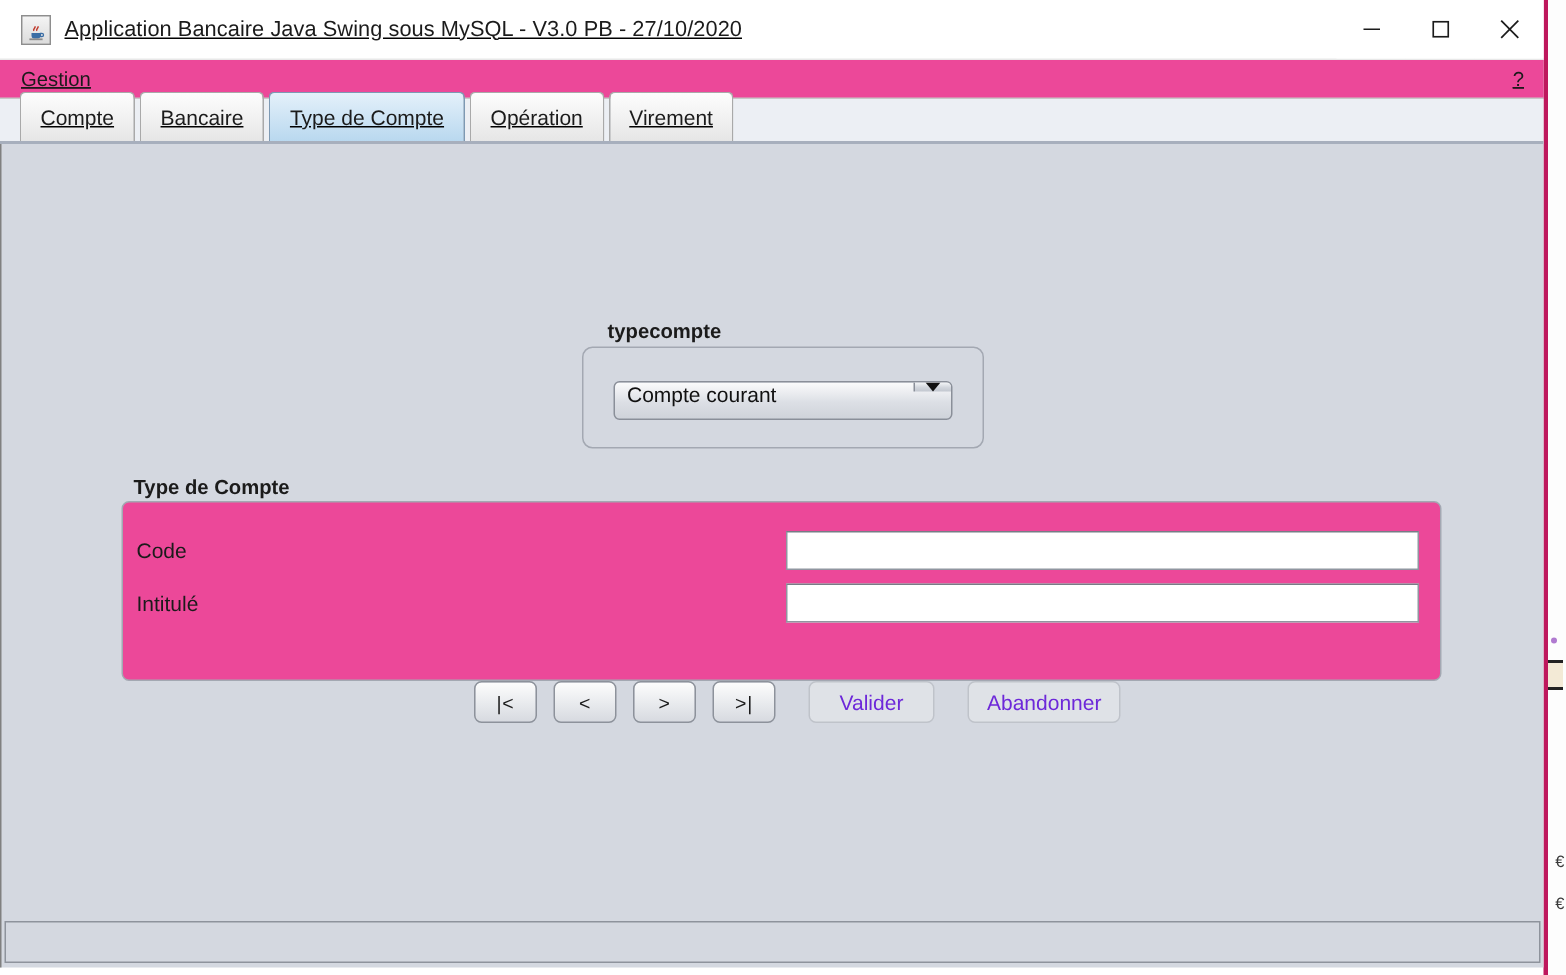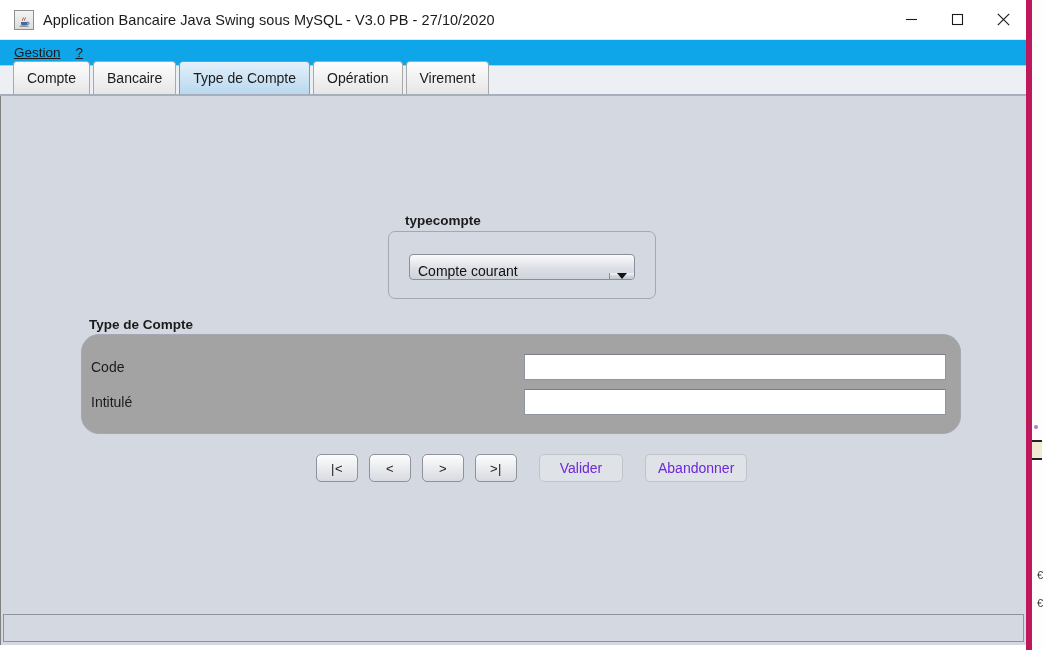--- a/index.html
+++ b/index.html
@@ -53,22 +53,23 @@
     border-bottom: 2px solid #222;
   }
 
   
   .window {
     position: absolute;
     left: 0; top: 0;
     width: 1032px;
     height: 650px;
     background: #ffffff;
-    border-right: 6px solid #be185d;
-    box-sizing: border-box;
+    border-right: 3px solid #be185d;
+    box-sizing: border-box;
+    text-decoration: underline;
   }
 
   
   .titlebar {
     position: relative;
     height: 39px;
     background: #ffffff;
     display: flex;
     align-items: center;
     border-bottom: 1px solid #e8e8e8;
@@ -105,26 +106,27 @@
     display: flex;
     align-items: center;
     justify-content: center;
     background: #ffffff;
   }
   .win-btn svg { display: block; }
 
   
   .menubar {
     height: 26px;
-    background: #0ea5e9;
+    background: #ec4899;
     border-bottom: 1px solid #c8c8c8;
     display: flex;
     align-items: center;
     padding-left: 12px;
     box-sizing: border-box;
+    justify-content: space-between;
   }
   .menu-item {
     font-size: 13.5px;
     color: #1b1b1b;
     margin-right: 11px;
     padding: 1px 2px;
   }
   .menu-underline { text-decoration: underline; }
 
   
@@ -204,21 +206,21 @@
     border-radius: 7px;
     box-sizing: border-box;
   }
   .combo {
     position: absolute;
     left: 20px;
     top: 22px;
     width: 226px;
     height: 26px;
     display: flex;
-    align-items: flex-end;
+    align-items: flex-start;
     border: 1px solid #8a8f99;
     border-radius: 4px;
     background: linear-gradient(#fbfbfc, #dcdfe5 55%, #cfd3da);
     box-sizing: border-box;
     overflow: hidden;
   }
   .combo-value {
     flex: 1 1 auto;
     display: flex;
     align-items: center;
@@ -250,24 +252,24 @@
     top: 221px;
     font-size: 13.5px;
     font-weight: bold;
     color: #1b1b1b;
   }
   .group-form {
     position: absolute;
     left: 80px;
     top: 238px;
     width: 880px;
-    height: 100px;
-    background: #a3a3a3;
+    height: 120px;
+    background: #ec4899;
     border: 1px solid #a3a8b2;
-    border-radius: 18px;
+    border-radius: 5px;
     box-sizing: border-box;
   }
   .form-row {
     position: absolute;
     left: 0;
     width: 100%;
     height: 26px;
     display: flex;
     align-items: center;
   }

